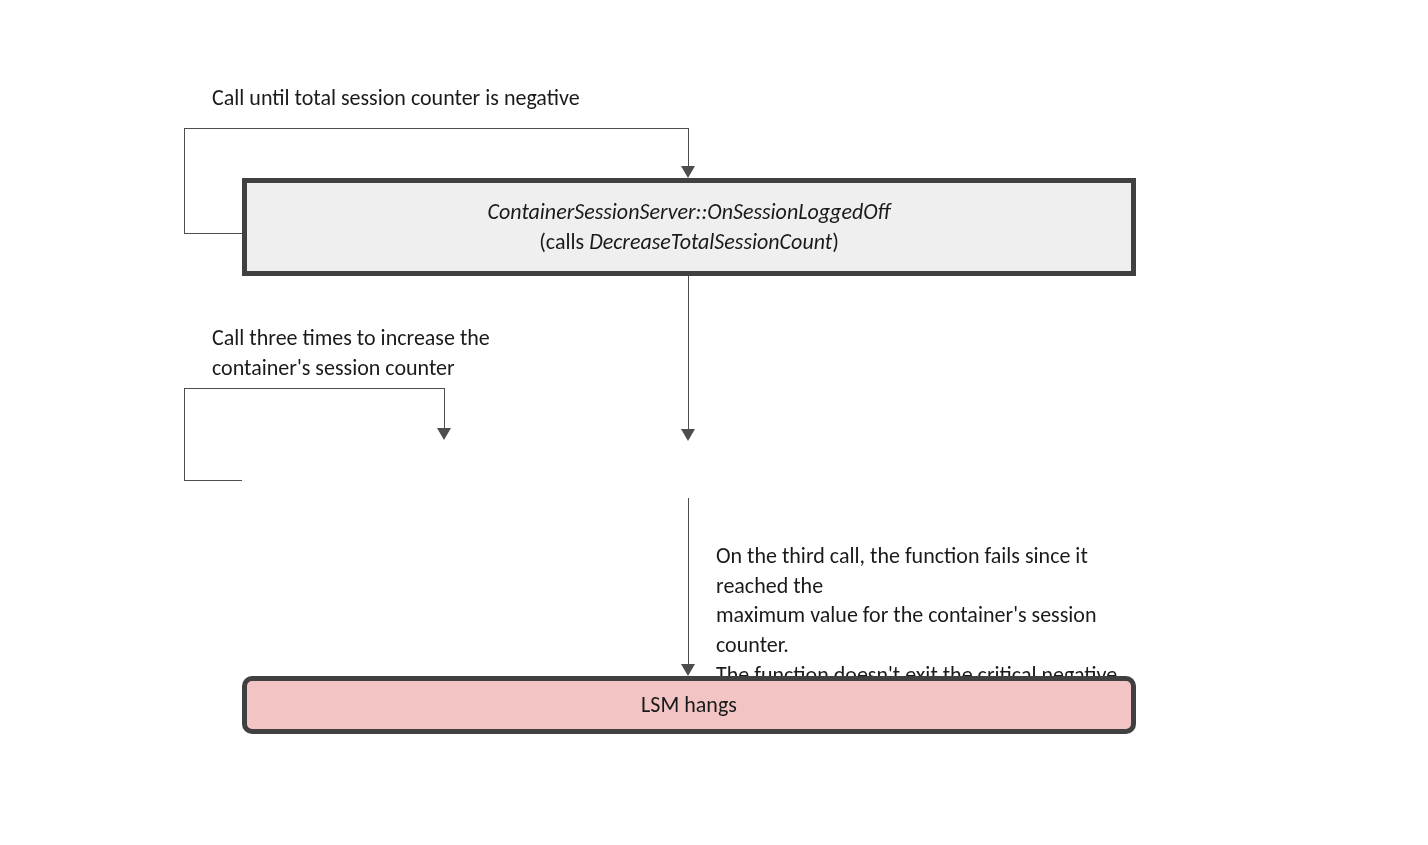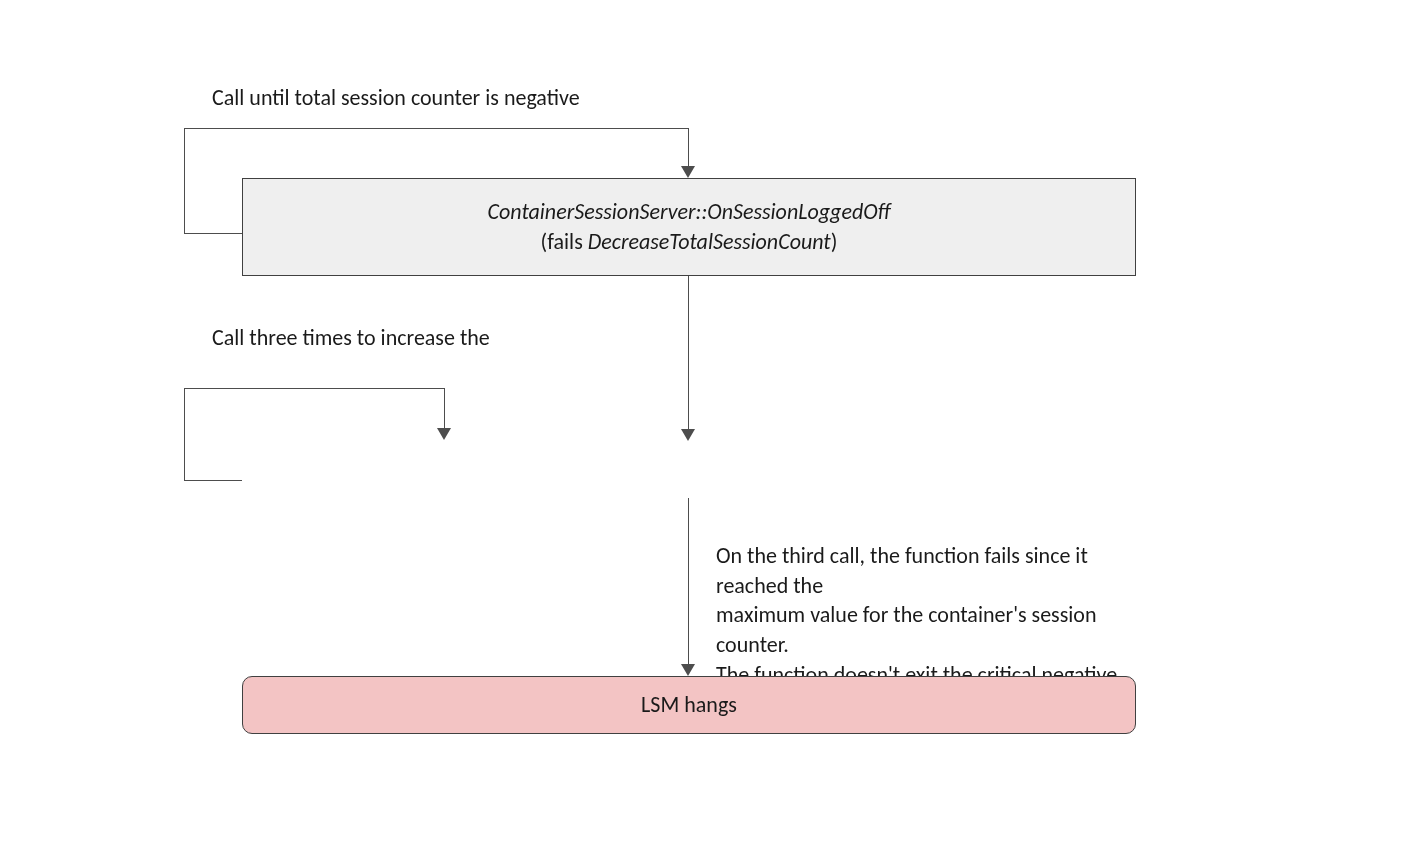--- a/index.html
+++ b/index.html
@@ -12,21 +12,21 @@
     font-size: 22px;
     color: #1a1a1a;
   }
   .canvas {
     position: relative;
     width: 1148px;
     height: 845px;
   }
   .box {
     position: absolute;
-    border: 1px solid #404040;
+    border: 5px solid #404040;
     display: flex;
     flex-direction: column;
     align-items: center;
     justify-content: center;
     text-align: center;
     line-height: 1.35;
     box-sizing: border-box;
     padding: 6px 10px;
   }
   .box-grey { background: #efefef; }
@@ -67,29 +67,30 @@
   <div class="vline" style="left:184px; top:128px; height:105px;"></div>
 
   <div class="hline" style="left:184px; top:128px; width:504px;"></div>
 
   <div class="vline" style="left:688px; top:128px; height:40px;"></div>
   <div class="arrowhead" style="left:688px; top:166px;"></div>
 
   <div class="box box-grey" style="left:242px; top:178px; width:894px; height:98px;">
     <div class="italic">ContainerSessionServer::OnSessionLoggedOff</div>
     <div>
-      <span>(fails </span><span class="italic">DecreaseTotalSessionCount</span><span>)</span>
+      <span>(calls </span><span class="italic">DecreaseTotalSessionCount</span><span>)</span>
     </div>
   </div>
 
   <div class="vline" style="left:688px; top:276px; height:155px;"></div>
   <div class="arrowhead" style="left:688px; top:429px;"></div>
 
   <div class="label" style="left:212px; top:315px;margin-top:8px;">
     <div>Call three times to increase the</div>
+    <div>container's session counter</div>
   </div>
 
   <div class="hline" style="left:184px; top:480px; width:58px;"></div>
   <div class="vline" style="left:184px; top:388px; height:92px;"></div>
   <div class="hline" style="left:184px; top:388px; width:260px;"></div>
   <div class="vline" style="left:444px; top:388px; height:42px;"></div>
   <div class="arrowhead" style="left:444px; top:428px;"></div>
 
 
   <div class="vline" style="left:688px; top:498px; height:168px;"></div>

